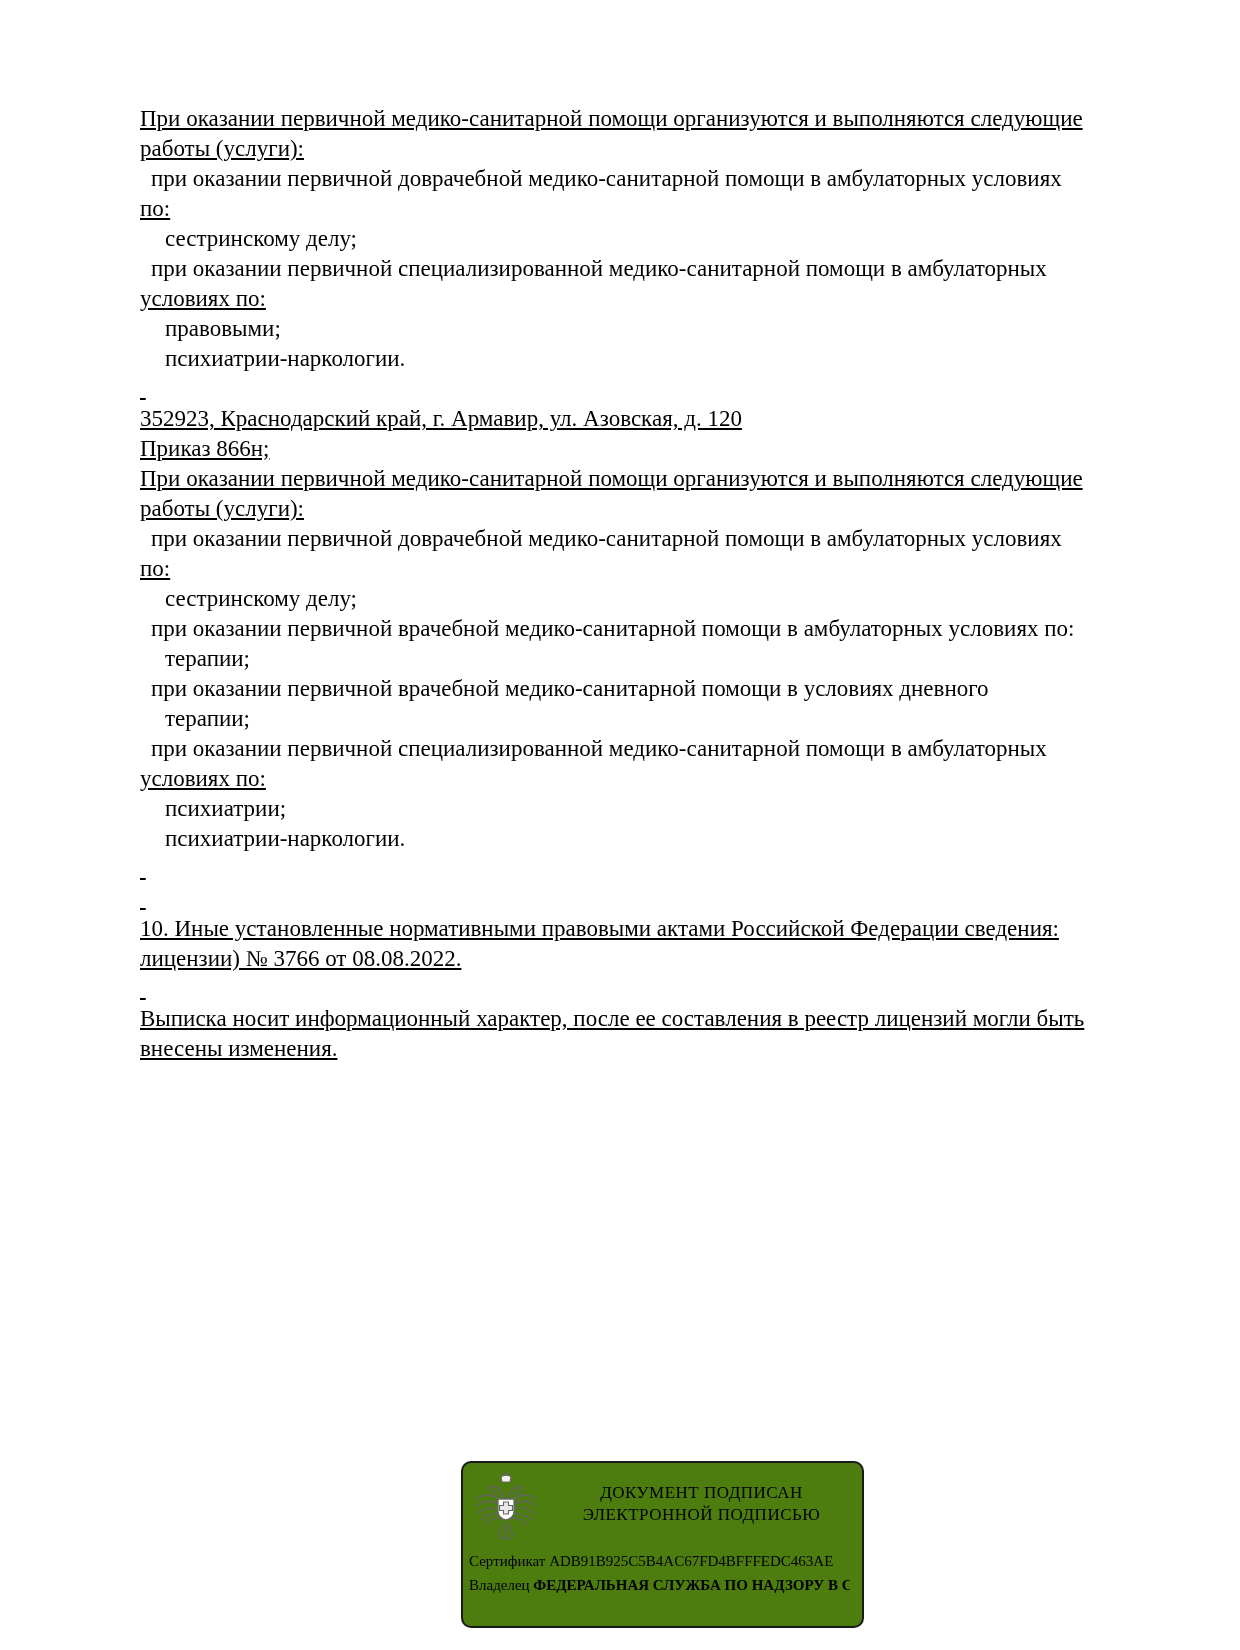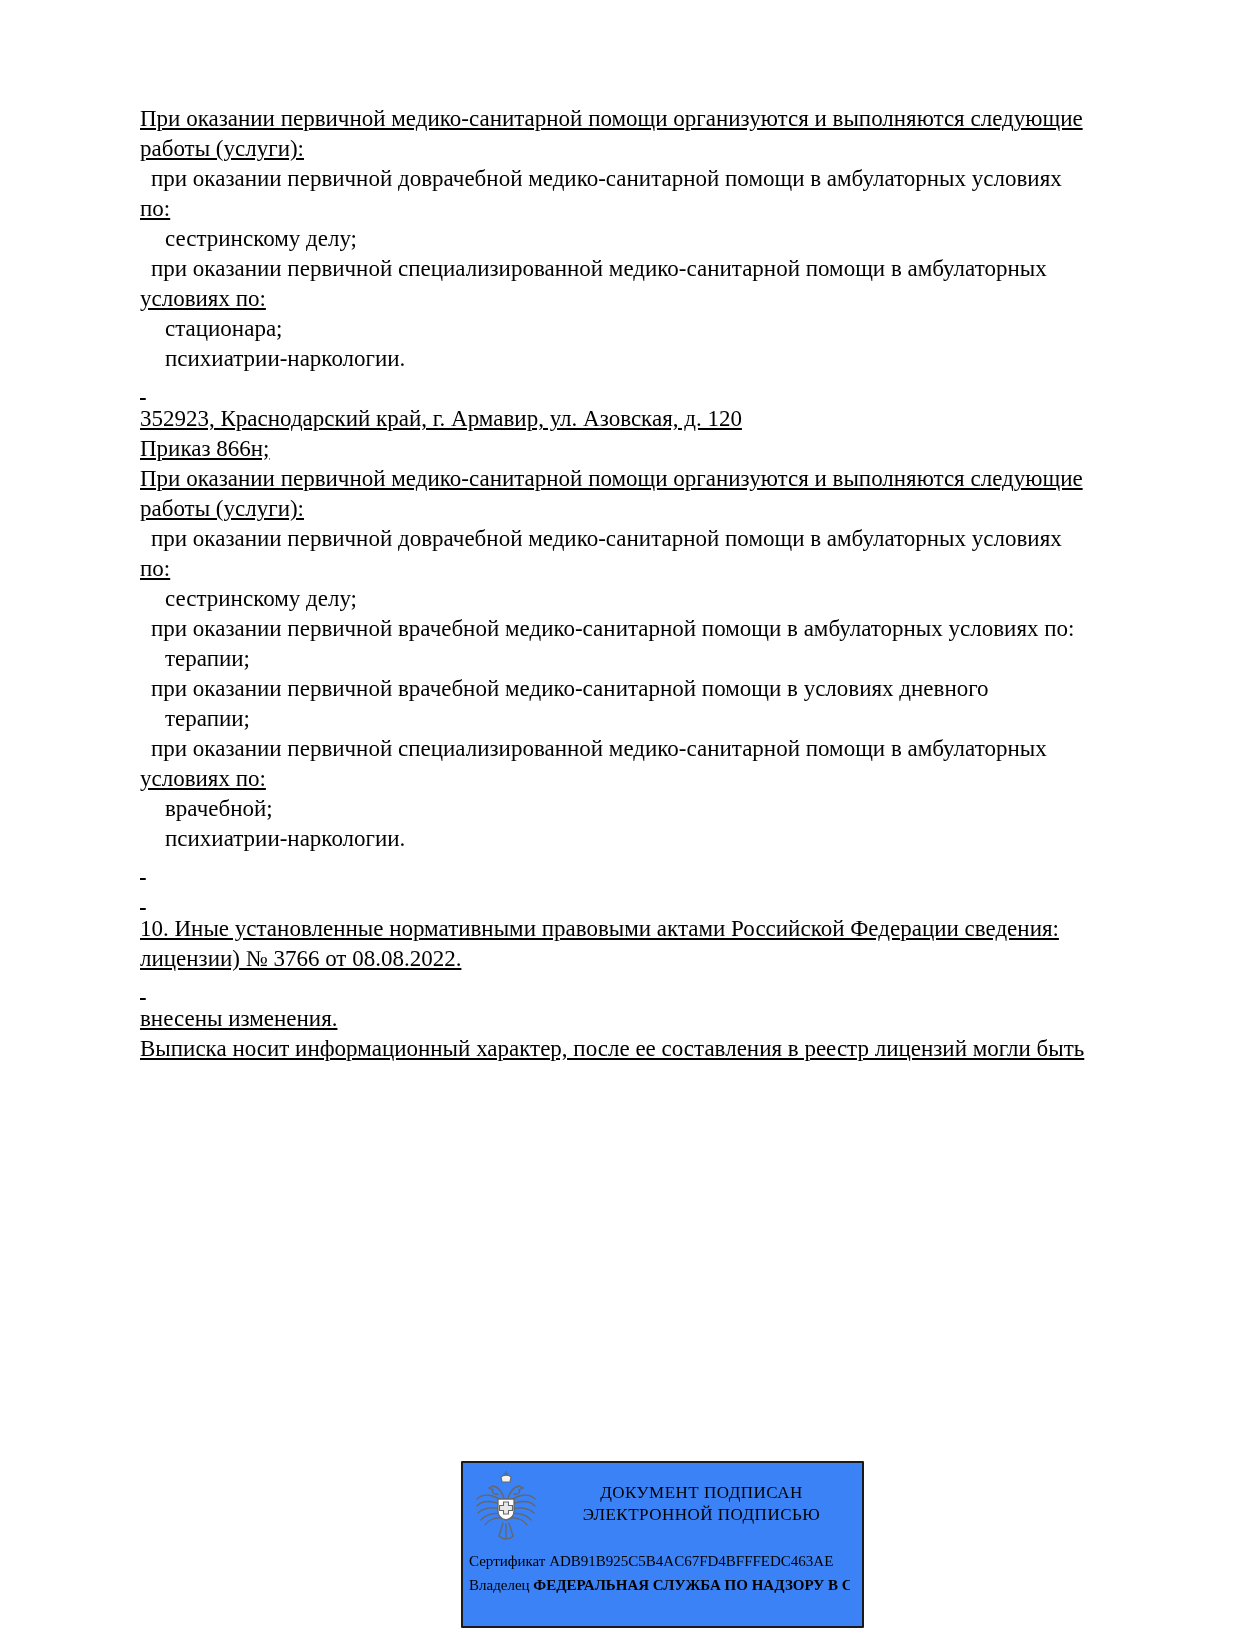--- a/index.html
+++ b/index.html
@@ -36,22 +36,22 @@
 
   
   .stamp {
     position: absolute;
     left: 461px;
     top: 1461px;
     width: 403px;
     height: 167px;
     box-sizing: border-box;
     border: 2px solid #1a1a1a;
-    border-radius: 1px;
-    background: #3b82f6;
+    border-radius: 10px;
+    background: #4d7c0f;
     overflow: hidden;
   }
   .stamp-emblem {
     position: absolute;
     left: 11px;
     top: 7px;
     width: 64px;
     height: 74px;
   }
   .stamp-title {
@@ -85,45 +85,45 @@
 <div class="page">
 
   <div class="doc-text">
       <div class="line indent-0">При оказании первичной медико-санитарной помощи организуются и выполняются следующие</div>
       <div class="line indent-0">работы (услуги):</div>
       <div class="line indent-1">при оказании первичной доврачебной медико-санитарной помощи в амбулаторных условиях</div>
       <div class="line indent-0">по:</div>
       <div class="line indent-2">сестринскому делу;</div>
       <div class="line indent-1">при оказании первичной специализированной медико-санитарной помощи в амбулаторных</div>
       <div class="line indent-0">условиях по:</div>
-      <div class="line indent-2">стационара;</div>
+      <div class="line indent-2">правовыми;</div>
       <div class="line indent-2">психиатрии-наркологии.</div>
       <div class="line indent-0">&nbsp;</div>
       <div class="line indent-0">352923, Краснодарский край, г. Армавир, ул. Азовская, д. 120</div>
       <div class="line indent-0">Приказ 866н;</div>
       <div class="line indent-0">При оказании первичной медико-санитарной помощи организуются и выполняются следующие</div>
       <div class="line indent-0">работы (услуги):</div>
       <div class="line indent-1">при оказании первичной доврачебной медико-санитарной помощи в амбулаторных условиях</div>
       <div class="line indent-0">по:</div>
       <div class="line indent-2">сестринскому делу;</div>
       <div class="line indent-1">при оказании первичной врачебной медико-санитарной помощи в амбулаторных условиях по:</div>
       <div class="line indent-2">терапии;</div>
       <div class="line indent-1">при оказании первичной врачебной медико-санитарной помощи в условиях дневного</div>
       <div class="line indent-2">терапии;</div>
       <div class="line indent-1">при оказании первичной специализированной медико-санитарной помощи в амбулаторных</div>
       <div class="line indent-0">условиях по:</div>
-      <div class="line indent-2">врачебной;</div>
+      <div class="line indent-2">психиатрии;</div>
       <div class="line indent-2">психиатрии-наркологии.</div>
       <div class="line indent-0">&nbsp;</div>
       <div class="line indent-0">&nbsp;</div>
       <div class="line indent-0">10. Иные установленные нормативными правовыми актами Российской Федерации сведения:</div>
       <div class="line indent-0">лицензии) № 3766 от 08.08.2022.</div>
       <div class="line indent-0">&nbsp;</div>
+      <div class="line indent-0">Выписка носит информационный характер, после ее составления в реестр лицензий могли быть</div>
       <div class="line indent-0">внесены изменения.</div>
-      <div class="line indent-0">Выписка носит информационный характер, после ее составления в реестр лицензий могли быть</div>
     </div>
 
   <div class="stamp">
 
     <svg class="stamp-emblem" viewBox="0 0 64 74" width="64" height="74" aria-hidden="true">
       <g fill="none" stroke="#666666" stroke-width="1.3" stroke-linecap="round">
 
         <path d="M29 32 C20 24 9 23 3 29"></path>
         <path d="M29 36 C19 30 8 30 3 36"></path>
         <path d="M29 40 C19 36 9 38 4 43"></path>

